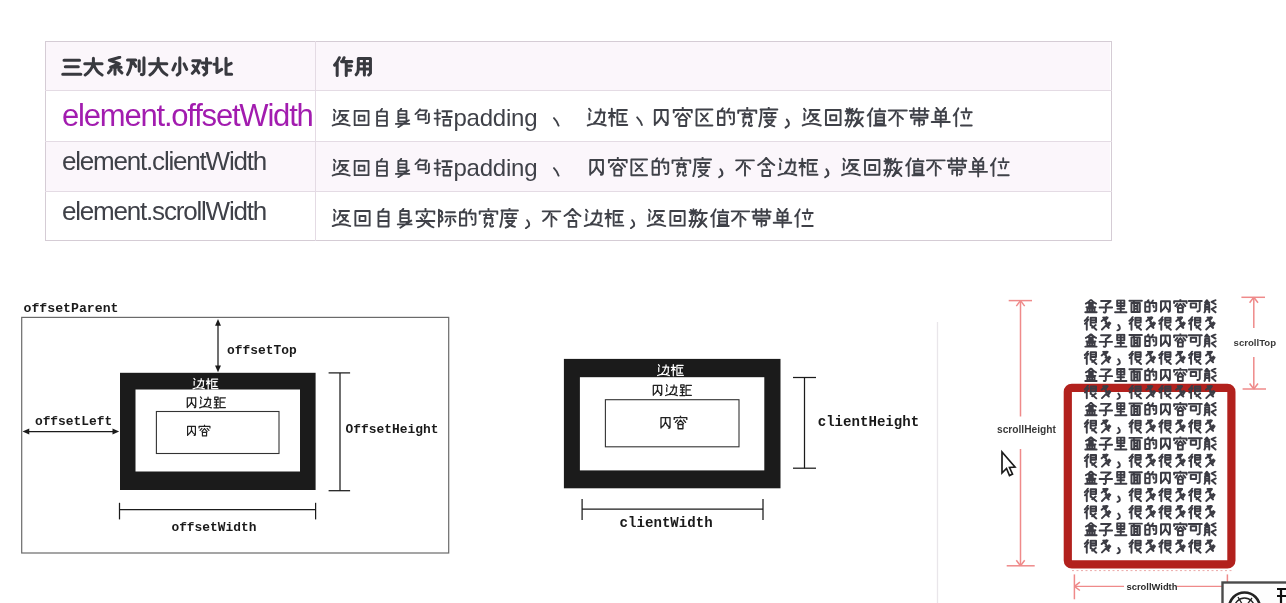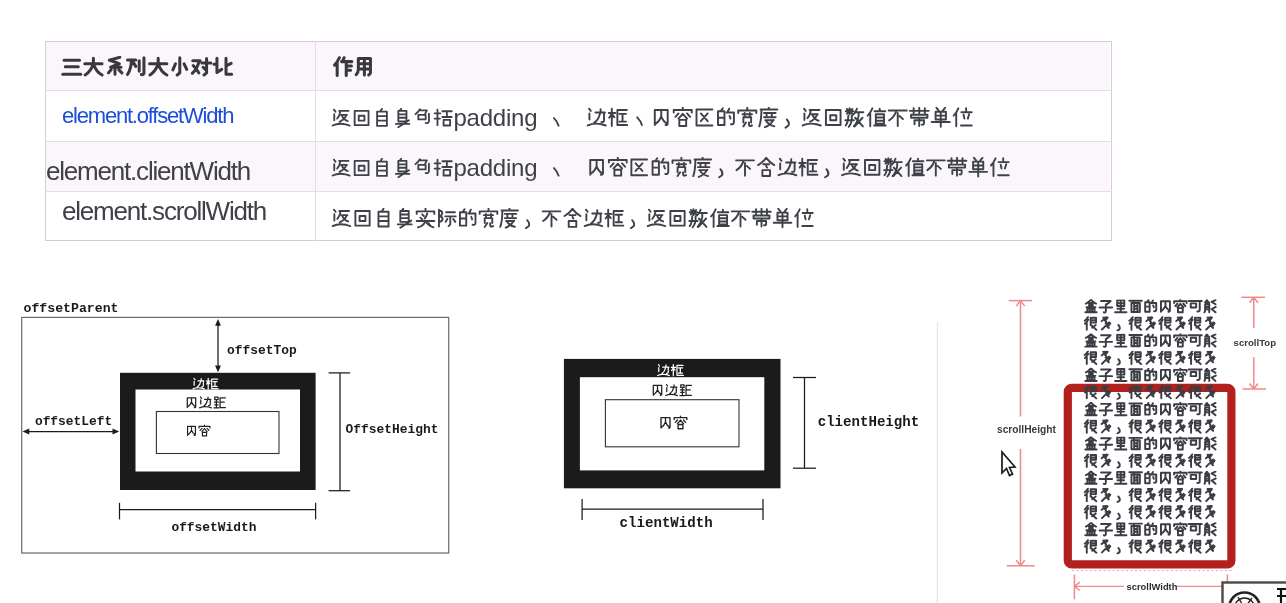--- a/index.html
+++ b/index.html
@@ -158,21 +158,21 @@
         <use href="#G6bd4" x="700"></use>
       </svg>
     </div>
 <div style="position:absolute;left:332px;top:56.0px;height:21px;display:flex;align-items:center;white-space:nowrap;overflow:visible">
       <svg style="width:43.2px;height:21.6px;flex:none;" viewBox="0 0 200 100" preserveAspectRatio="none" stroke-width="14" color="#38393f">
         <use href="#G4f5c" x="0"></use>
         <use href="#G7528" x="100"></use>
       </svg>
     </div>
 <div style="position:absolute;left:62px;top:105.5px;height:21px;display:flex;align-items:center;white-space:nowrap;overflow:visible">
-      <span style="font-family:'Liberation Sans',sans-serif;font-size:22px;color:#1d4ed8;letter-spacing:-1.2px">element.offsetWidth</span>
+      <span style="font-family:'Liberation Sans',sans-serif;font-size:31px;color:#a21caf;letter-spacing:-1.2px">element.offsetWidth</span>
     </div>
 <div style="position:absolute;left:331px;top:107.5px;height:21px;display:flex;align-items:center;white-space:nowrap;overflow:visible">
       <svg style="width:122.4px;height:20.4px;flex:none;" viewBox="0 0 600 100" preserveAspectRatio="none" stroke-width="9.0" color="#3f4148">
         <use href="#G8fd4" x="0"></use>
         <use href="#G56de" x="100"></use>
         <use href="#G81ea" x="200"></use>
         <use href="#G8eab" x="300"></use>
         <use href="#G5305" x="400"></use>
         <use href="#G62ec" x="500"></use>
       </svg>
@@ -196,21 +196,21 @@
         <use href="#G8fd4" x="1000"></use>
         <use href="#G56de" x="1100"></use>
         <use href="#G6570" x="1200"></use>
         <use href="#G503c" x="1300"></use>
         <use href="#G4e0d" x="1400"></use>
         <use href="#G5e26" x="1500"></use>
         <use href="#G5355" x="1600"></use>
         <use href="#G4f4d" x="1700"></use>
       </svg>
     </div>
-<div style="position:absolute;left:46px;top:155.5px;height:21px;display:flex;align-items:flex-start;white-space:nowrap;overflow:visible">
+<div style="position:absolute;left:62px;top:155.5px;height:21px;display:flex;align-items:flex-end;white-space:nowrap;overflow:visible">
       <span style="font-family:'Liberation Sans',sans-serif;font-size:26px;color:#3f4148;letter-spacing:-1.2px">element.clientWidth</span>
     </div>
 <div style="position:absolute;left:331px;top:157.5px;height:21px;display:flex;align-items:center;white-space:nowrap;overflow:visible">
       <svg style="width:122.4px;height:20.4px;flex:none;" viewBox="0 0 600 100" preserveAspectRatio="none" stroke-width="9.0" color="#3f4148">
         <use href="#G8fd4" x="0"></use>
         <use href="#G56de" x="100"></use>
         <use href="#G81ea" x="200"></use>
         <use href="#G8eab" x="300"></use>
         <use href="#G5305" x="400"></use>
         <use href="#G62ec" x="500"></use>

